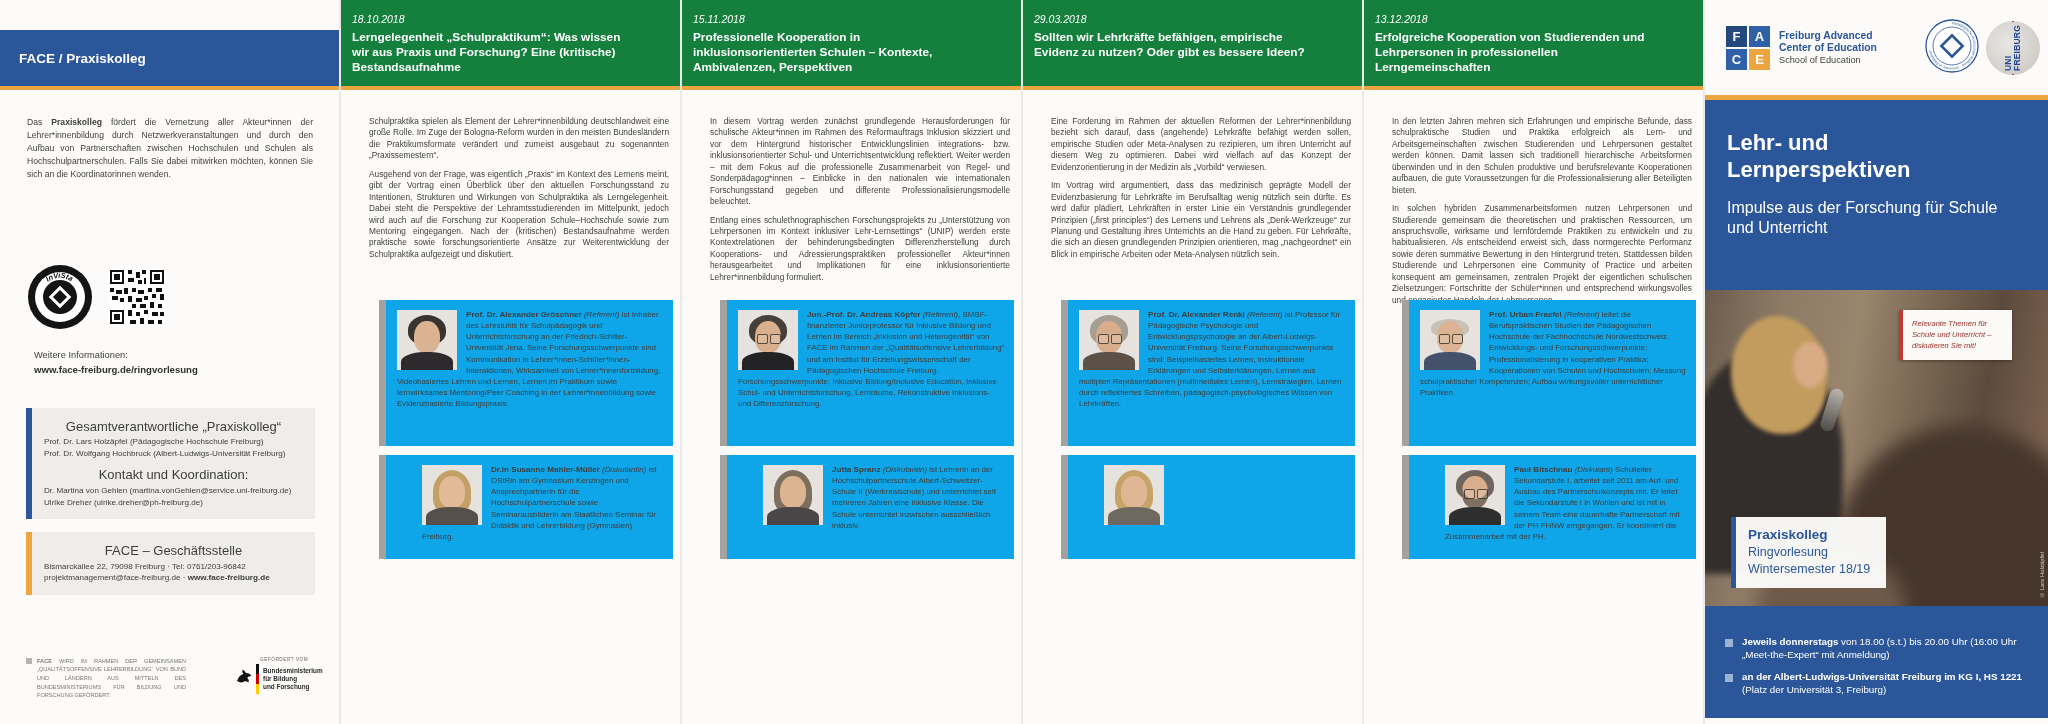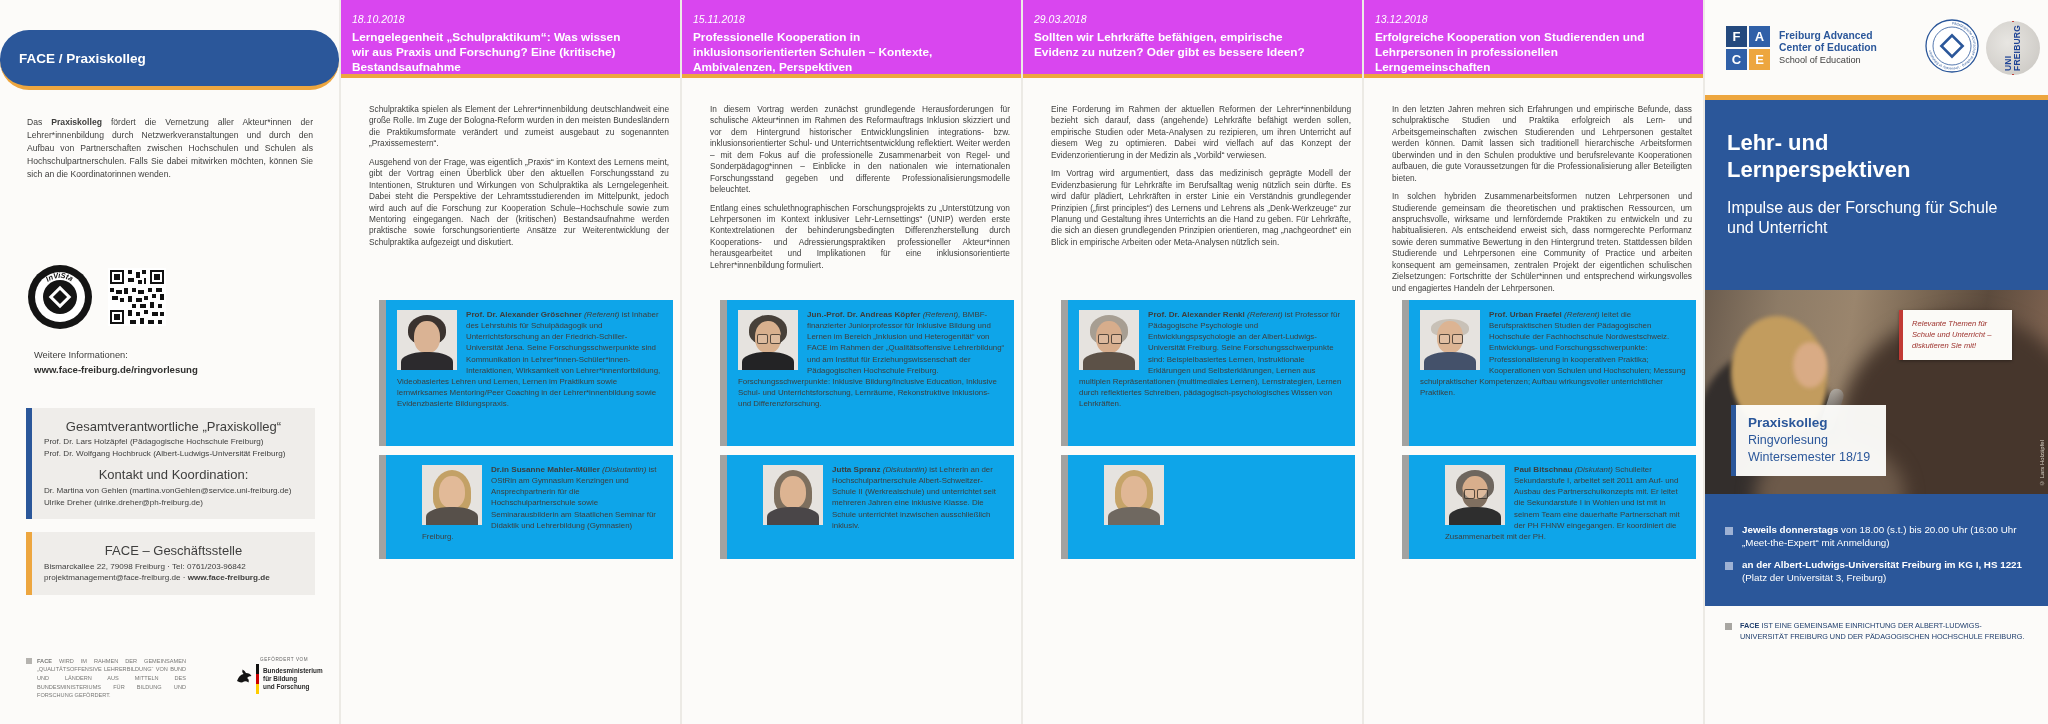--- a/index.html
+++ b/index.html
@@ -5,21 +5,21 @@
   html,body { margin:0; padding:0; width:2048px; height:724px; overflow:hidden;
               font-family:"Liberation Sans", sans-serif; background:#eceae5; }
   .sheet { display:flex; width:2048px; height:724px; }
   .panel { position:relative; width:341px; height:724px; box-sizing:border-box;
            border-right:2px solid #eceae5; background:#fcfbf9; overflow:hidden; color:#3e3e3d; }
   .panel:last-child { border-right:none; width:343px; }
 
   
   .intro-head { margin-top:30px; height:60px; box-sizing:border-box; background:#2b579a;
                 border-bottom:4px solid #eda63f; color:#fff; font-weight:700; font-size:13.5px;
-                display:flex; align-items:center; padding-left:19px;border-radius:29px; }
+                display:flex; align-items:center; padding-left:19px; }
   .intro-body { margin:26px 26px 0 27px; text-align:justify; font-size:8.6px; line-height:1.5; }
   .logos-row { display:flex; align-items:center; gap:15px; margin:84px 0 0 27px; }
   .more-info { margin:15px 0 0 34px; font-size:9.3px; line-height:1.5; }
   .more-info .url { font-weight:700; font-size:9.6px; color:#2f2f2e; }
   .infobox { margin:0 24px 0 26px; background:#efedea; padding:10px 12px 11px; font-size:8.1px; line-height:1.43; }
   .infobox.blue { border-left:6px solid #2b579a; margin-top:30px; }
   .infobox.orange { border-left:6px solid #eda63f; margin-top:13px; }
   .infobox .hd { font-weight:400; font-size:13px;text-align:center; }
   .infobox .grp2 { margin-top:7px; }
   .funding { position:absolute; left:26px; right:10px; bottom:24px; display:flex;
@@ -28,21 +28,21 @@
                color:#787876; text-align:justify; }
   .fund-note .sq { flex:none; width:6px; height:6px; background:#b5b3af; margin-top:1px; }
   .bmbf { width:95px; }
   .bmbf .cap { font-size:4.6px; letter-spacing:.6px; color:#666; margin:0 0 2px 26px; }
   .bmbf .row { display:flex; align-items:center; }
   .flagbar { width:3px; height:30px; margin:0 4px 0 2px;
              background:linear-gradient(180deg,#111 0 34%,#cc0000 34% 67%,#ffcc00 67% 100%); }
   .bmbf .name { font-size:6.4px; font-weight:700; color:#2a2a2a; line-height:1.25; }
 
   
-  .lec-head { height:78px; box-sizing:border-box; background:#d946ef; border-bottom:4px solid #eda63f;
+  .lec-head { height:90px; box-sizing:border-box; background:#15803d; border-bottom:4px solid #eda63f;
               padding:13px 44px 0 11px; color:#fff; }
   .lec-date { font-style:italic; font-size:10.5px; margin:0 0 5px; }
   .lec-title { font-size:11.8px; font-weight:700; line-height:1.27; margin:0; }
   .lec-body { padding:26px 11px 0 28px; height:210px; box-sizing:content-box; overflow:hidden;
               text-align:justify; font-size:8.3px; line-height:1.38; }
   .lec-body p { margin:0 0 7px; }
   .speakers { position:absolute; top:300px; left:15px; right:7px; }
   .card { position:relative; background:#0ea5e9; border-left:7px solid #a3a2a0;
           padding:9px 9px 10px 11px; margin-bottom:9px; min-height:146px; box-sizing:border-box;
           font-size:7.9px; line-height:1.4;margin-left:23px; }
@@ -92,21 +92,21 @@
   .uni-rot { position:absolute; inset:0; display:flex; align-items:center; justify-content:center;
              gap:3px; transform:rotate(-90deg); }
   .uni-rot .dash { width:6px; height:2.5px; background:#c23a35; }
   .uni-txt { display:flex; flex-direction:column; color:#1f4496; font-weight:700; font-size:8.5px;
              line-height:1.05; letter-spacing:.2px; }
   .cov-strip { height:5px; background:#eda63f; }
   .cov-hero { height:190px; box-sizing:border-box; background:#2b579a; color:#fff;
               padding:30px 24px 0 22px; }
   .cov-hero h1 { margin:0 0 14px; font-size:22px; line-height:1.22; font-weight:700; }
   .cov-hero .sub { font-size:16px; line-height:1.3; font-weight:400; }
-  .cov-photo { position:relative; height:204px; overflow:hidden;
+  .cov-photo { position:relative; height:316px; overflow:hidden;
     background:linear-gradient(100deg,#6b5c4e 0%,#8d7b66 20%,#9a856d 40%,#7a6753 58%,#5c4b3d 75%,#8a6b57 100%); }
   .blob { position:absolute; }
   .b-body1 { left:-12px; top:64px; width:150px; height:220px; background:#332e2c;
              border-radius:42% 46% 0 0; filter:blur(3px); }
   .b-hair1 { left:26px; top:26px; width:96px; height:118px; background:#c29c5e;
              border-radius:50% 55% 45% 55%; filter:blur(2px); }
   .b-face1 { left:88px; top:52px; width:34px; height:46px; background:#d9ab85;
              border-radius:50%; filter:blur(2px); }
   .b-mic   { left:120px; top:98px; width:14px; height:44px;
              background:linear-gradient(#b9b4ac,#4e4a46); border-radius:7px; transform:rotate(18deg); }

